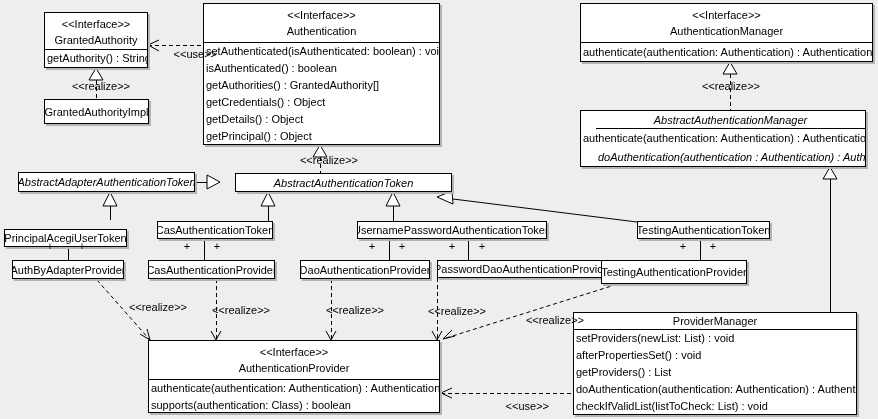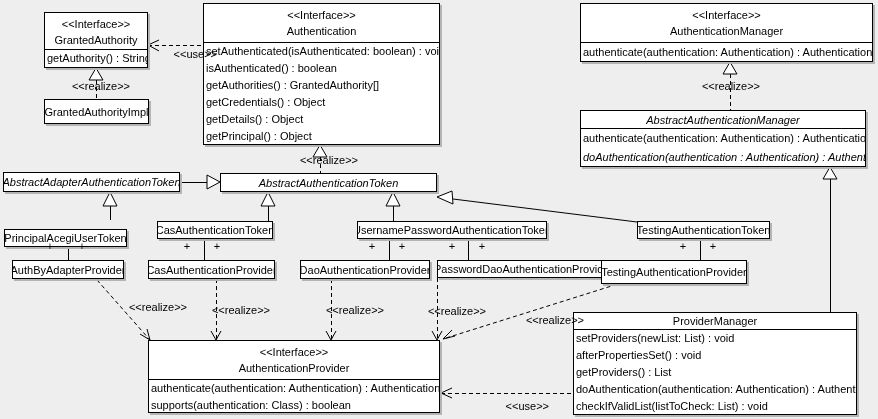--- a/index.html
+++ b/index.html
@@ -14,21 +14,21 @@
     position:absolute; background:#ffffff;
     border:1px solid #000; box-shadow:2px 2px 0 #b4b4b4;
     box-sizing:border-box; white-space:nowrap; overflow:hidden;
   }
   .hdr { border-bottom:1px solid #000; text-align:center; overflow:hidden; }
   .hdr .stereo { line-height:16px; padding-top:3px; }
   .hdr .cname  { line-height:16px; }
   .one { display:flex; align-items:center; justify-content:center; }
   .m { line-height:17px; padding:0 2px; overflow:hidden; }
   .m2 { line-height:19px; }
-  .it { font-style:italic; }
+  .it { font-style:italic;margin-left:15px; }
   .lbl {
     position:absolute; width:84px; text-align:right;
     font-size:11px; line-height:11px;
   }
   .plus { position:absolute; width:10px; text-align:center; font-size:11px; }
 </style>
 </head>
 <body>
 
 <div id="canvas">

